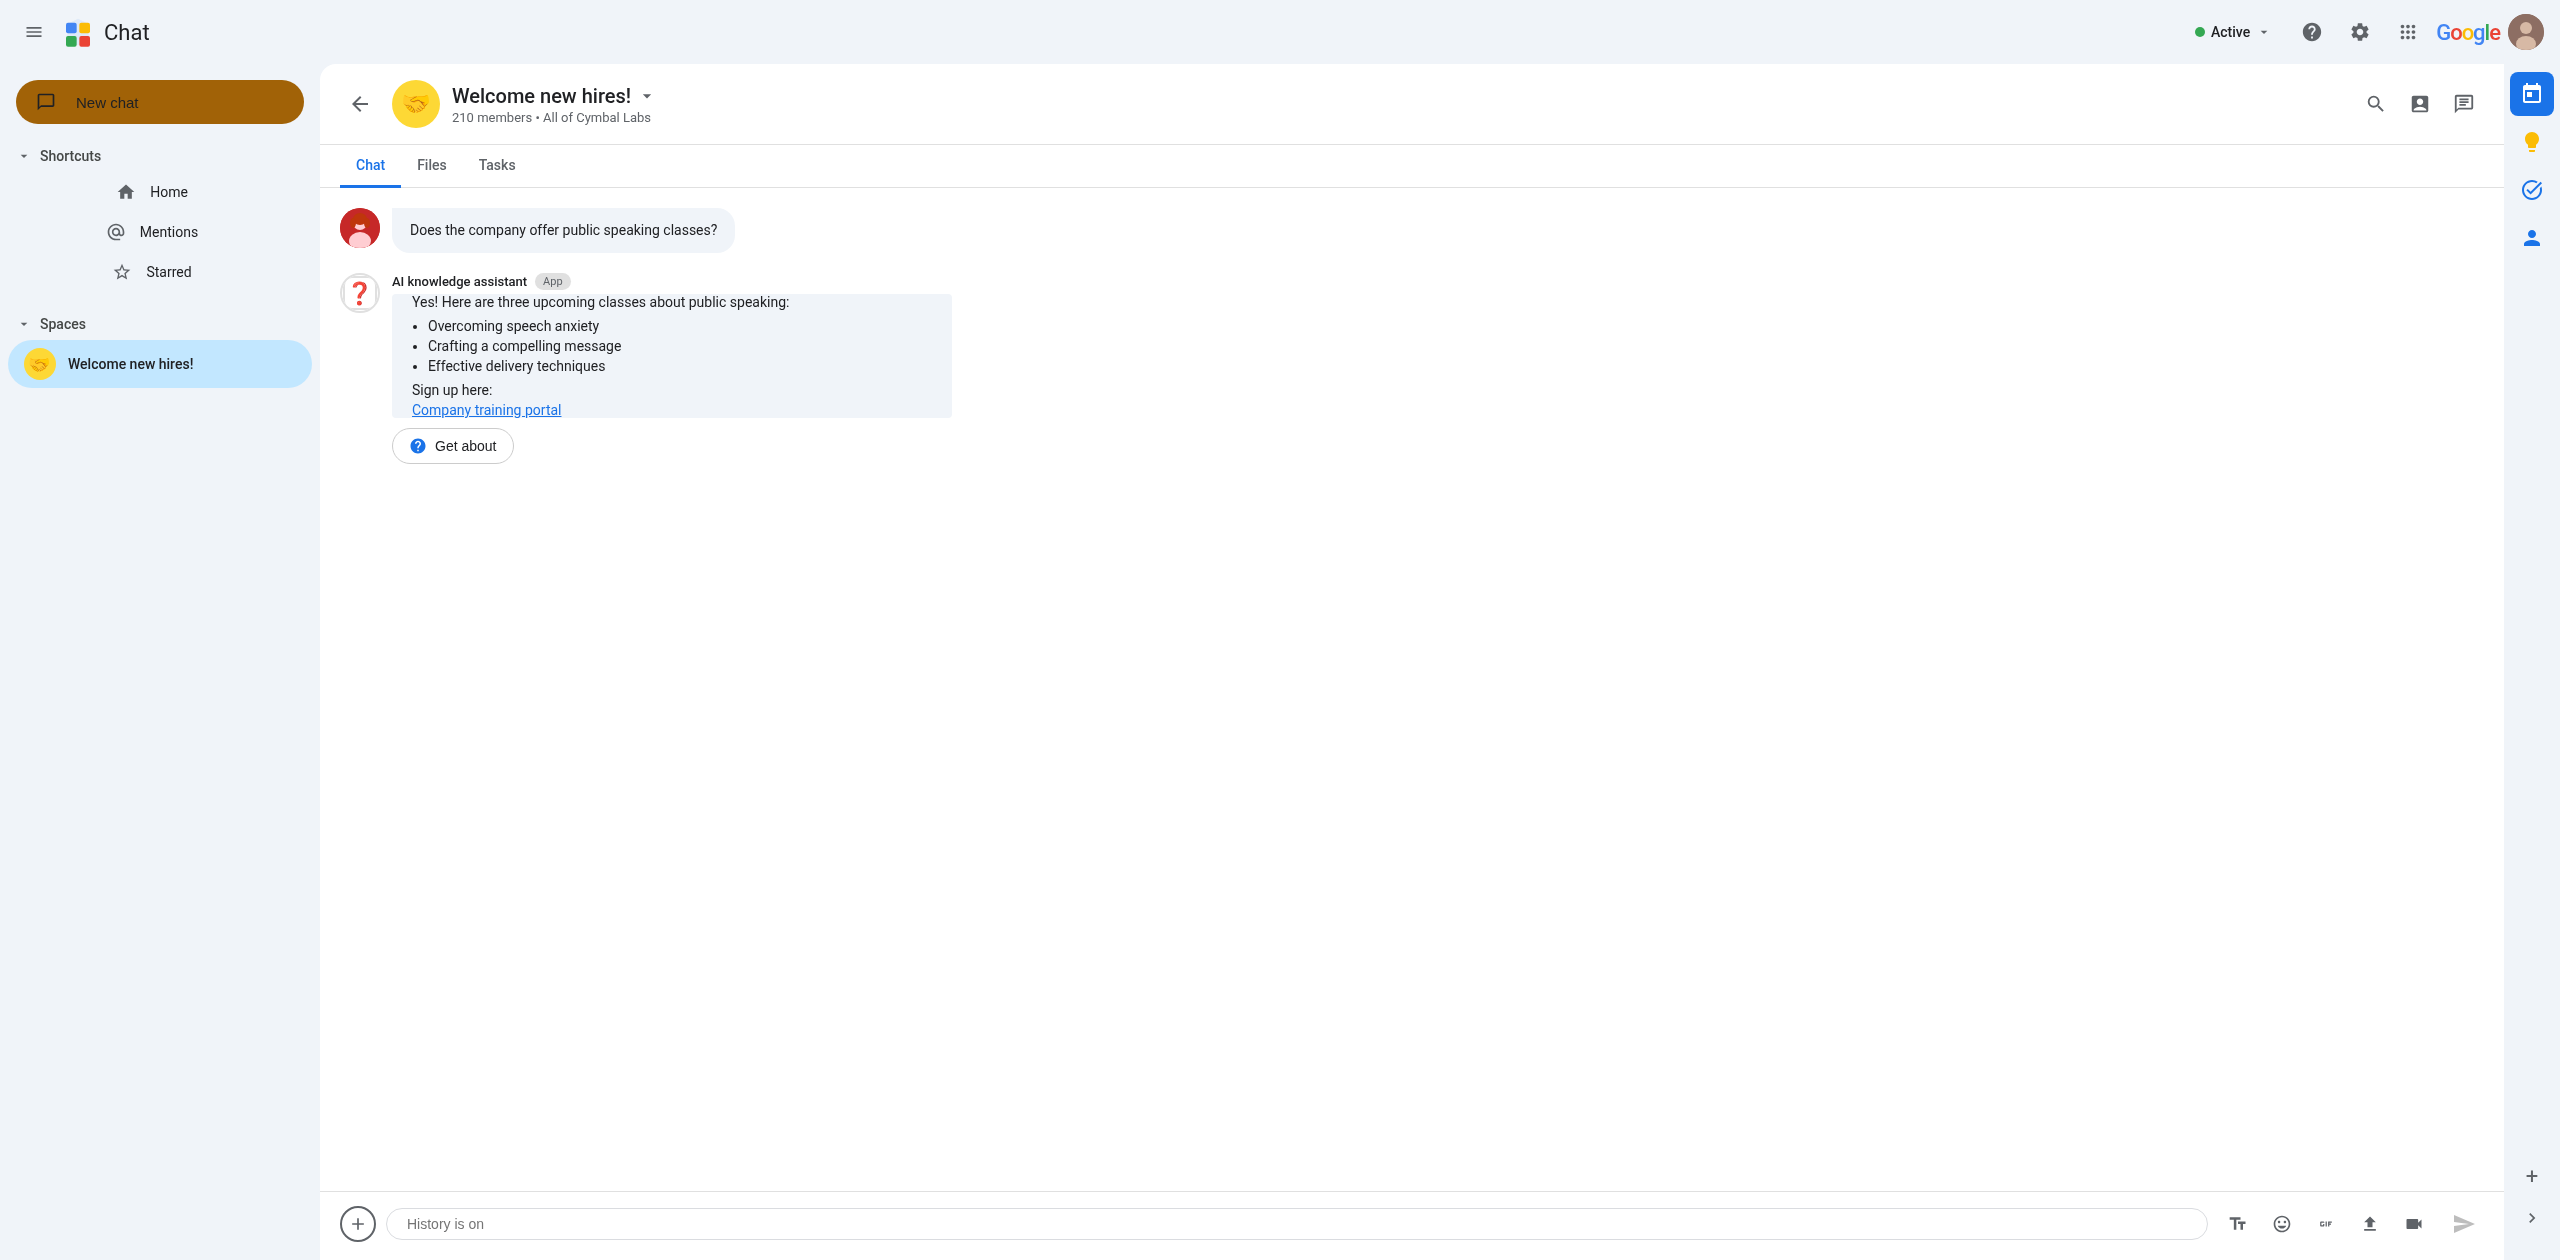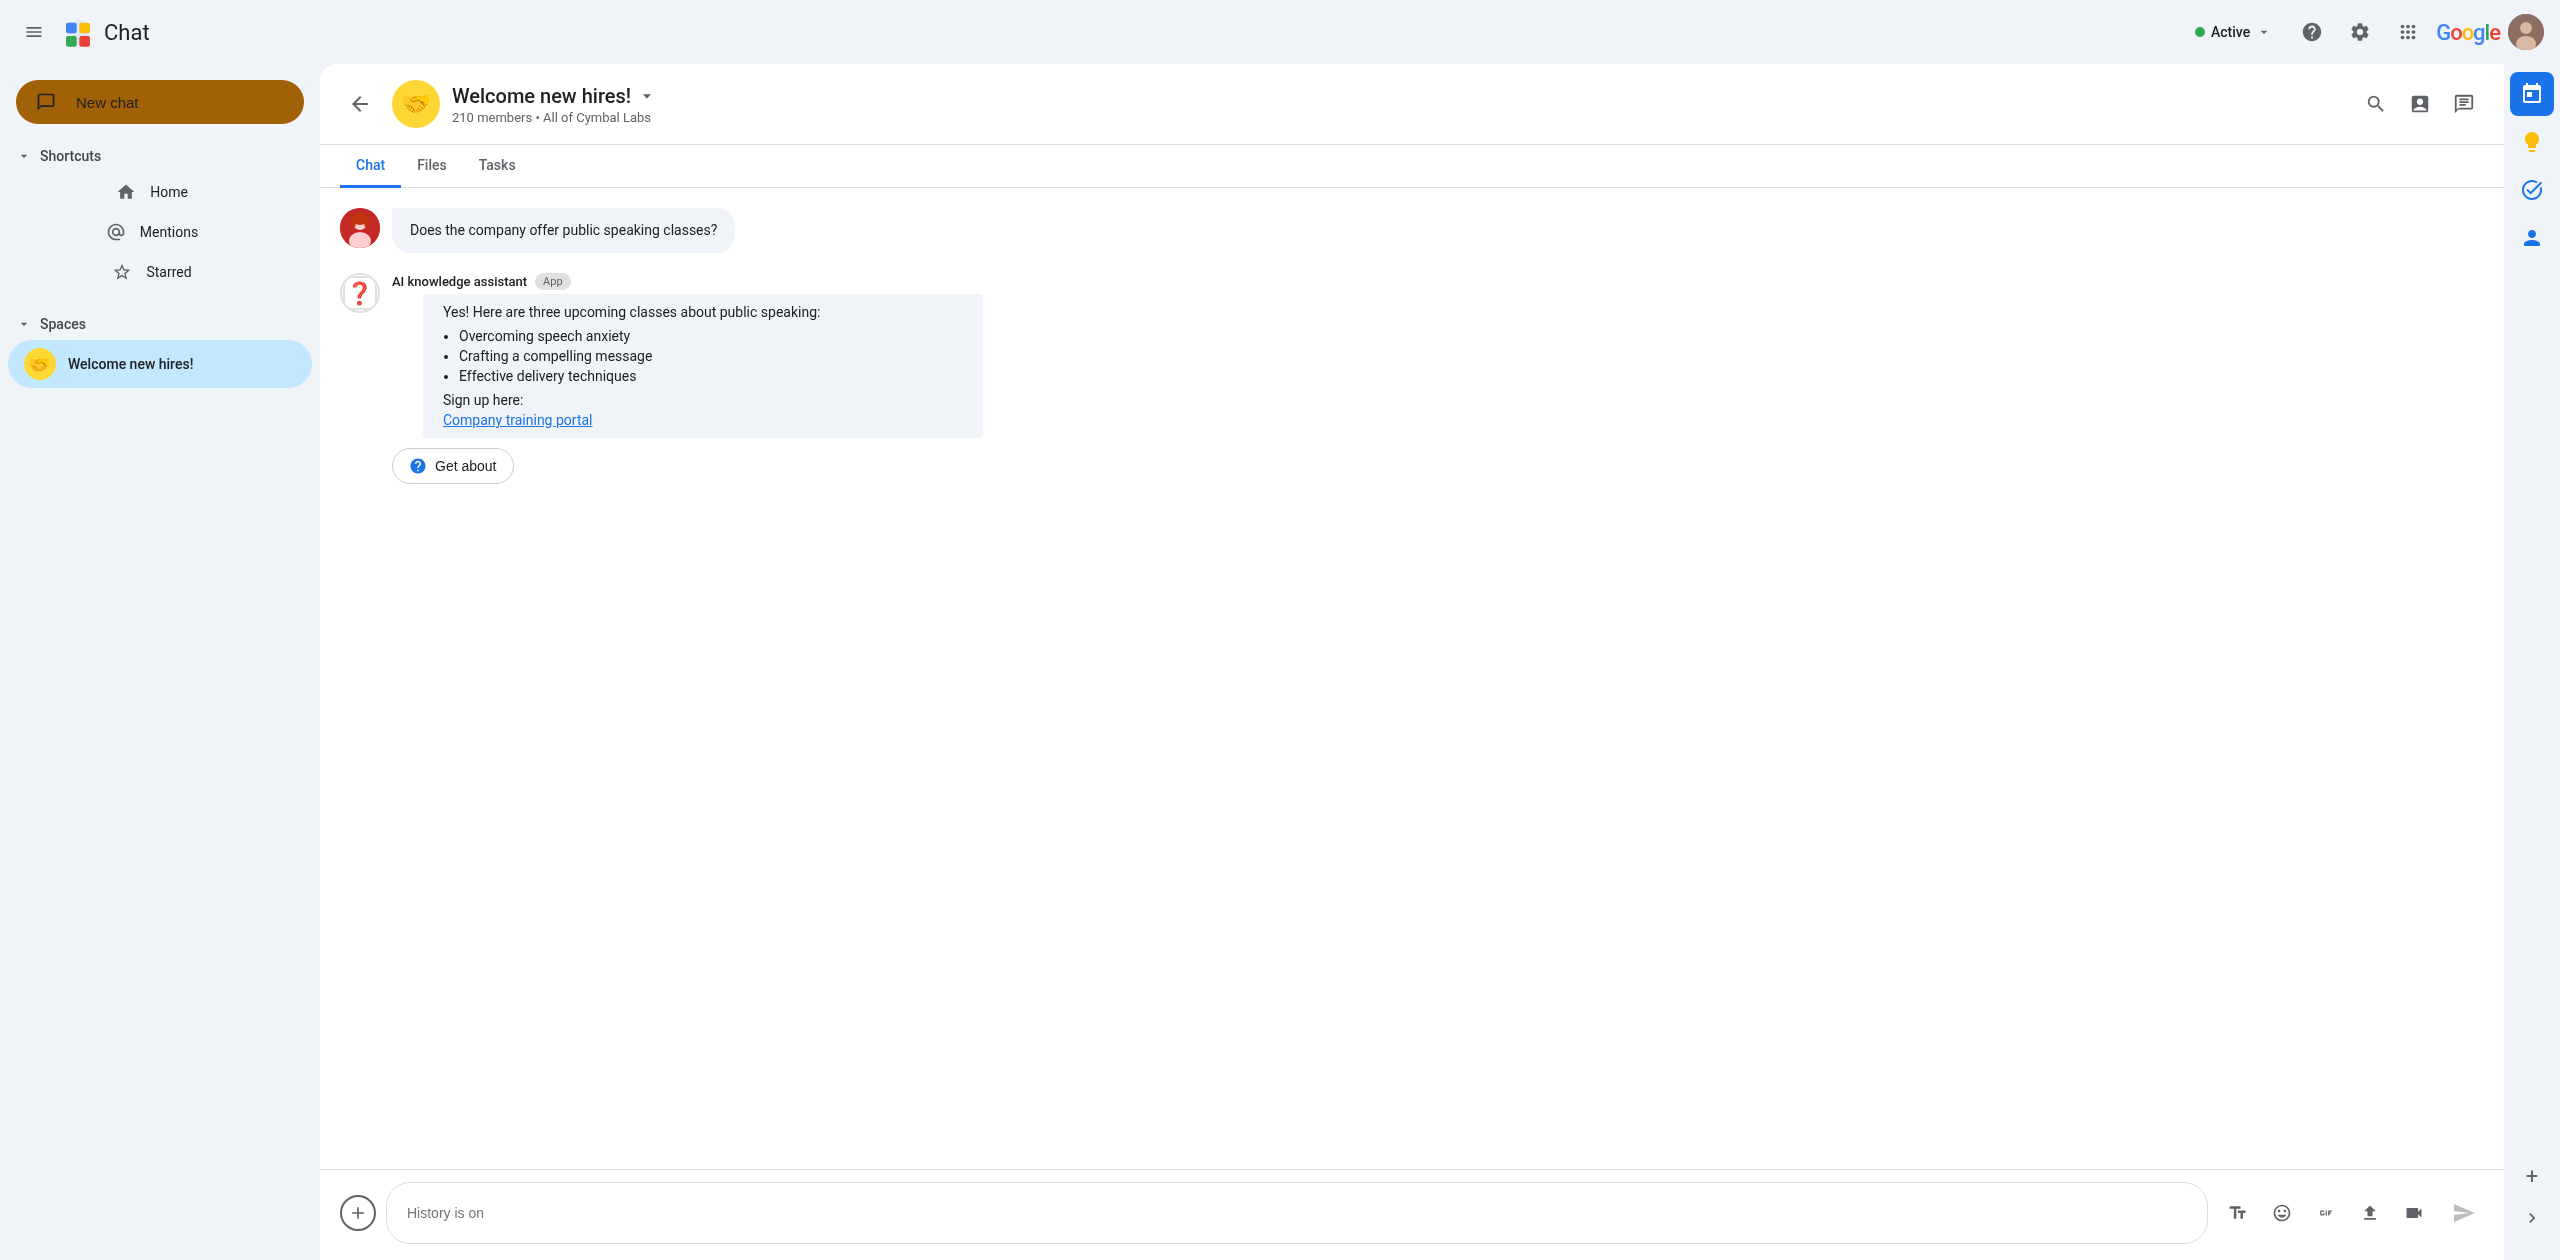--- a/index.html
+++ b/index.html
@@ -333,23 +333,22 @@
       font-size: 11px;
       background: #e0e0e0;
       color: #5f6368;
       padding: 2px 8px;
       border-radius: 10px;
       font-weight: 400;
     }
     .ai-bubble {
       background: #f0f4f9;
       border-radius: 4px;
-      padding: 10px 20px;
+      padding: 0 20px;
       max-width: 560px;
-      margin-left: 31px;
     }
     .ai-bubble ul {
       margin: 8px 0 8px 16px;
     }
     .ai-bubble ul li {
       margin: 4px 0;
     }
     .ai-link {
       color: #1a73e8;
       text-decoration: underline;
@@ -381,21 +380,21 @@
       width: 36px; height: 36px;
       border-radius: 50%;
       border: 2px solid #5f6368;
       display: flex; align-items: center; justify-content: center;
       cursor: pointer;
       color: #5f6368;
       flex-shrink: 0;
     }
     .chat-input {
       flex: 1;
-      height: 62px;
+      height: 32px;
       border-radius: 24px;
       border: 1.5px solid #dadce0;
       padding: 0 20px;
       font-size: 14px;
       color: #5f6368;
       outline: none;
       background: white;
     }
     .input-actions {
       display: flex;

